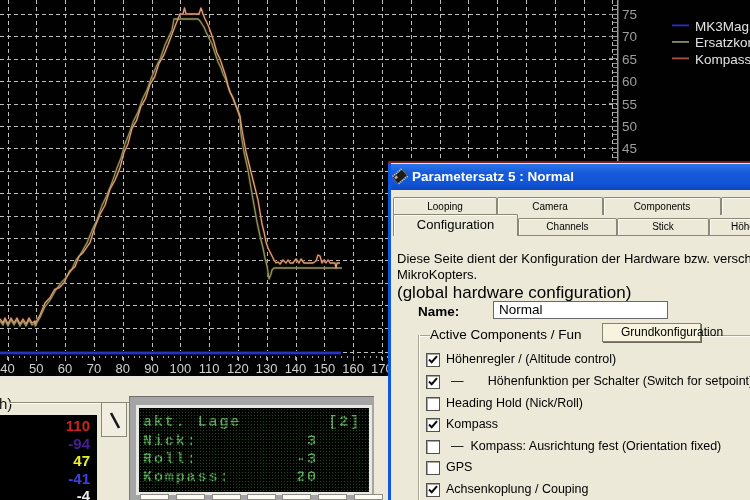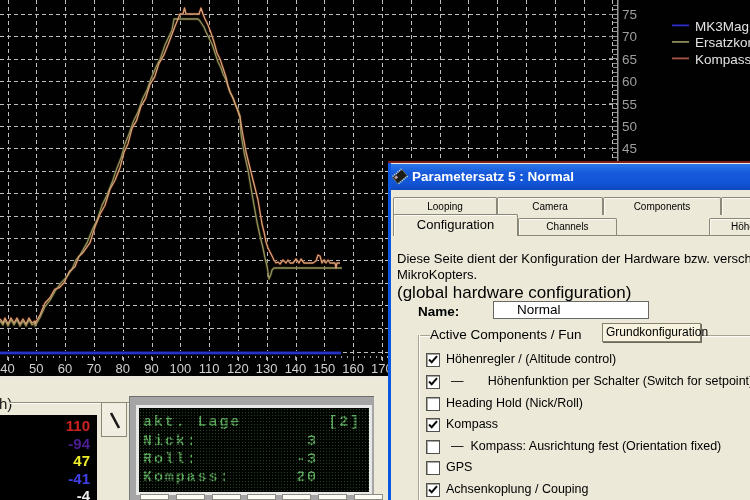--- a/index.html
+++ b/index.html
@@ -111,36 +111,37 @@
    <div class="abs" style="left:24px;top:5px;font-size:13.5px;font-weight:bold;color:#fff">Parametersatz 5 : Normal</div>
  </div>
 
  <div class="tab" style="left:5px;top:34px;width:104px;height:18px;line-height:17px">Looping</div>
  <div class="tab" style="left:109px;top:34px;width:106px;height:18px;line-height:17px">Camera</div>
  <div class="tab" style="left:215px;top:34px;width:118px;height:18px;line-height:17px">Components</div>
  <div class="tab" style="left:333px;top:34px;width:40px;height:18px"></div>
 
  <div class="abs" style="left:130px;top:72px;width:232px;height:1px;background:#8a8876"></div>
  <div class="tab" style="left:130px;top:55px;width:99px;height:17px;line-height:16px">Channels</div>
+ <div class="tab" style="left:229px;top:55px;width:92px;height:17px;line-height:16px">Stick</div>
  <div class="tab" style="left:321px;top:55px;width:60px;height:17px;line-height:16px;text-align:left;padding-left:21px">Höhe</div>
  <div class="tab" style="left:5px;top:51px;width:125px;height:22px;line-height:20px;font-size:13px;box-shadow:inset 1px 1px 0 #fbfaf2, 0 1px 0 #ece9d8">Configuration</div>
 
  <div class="abs" style="left:9px;top:88px;font-size:13px;white-space:nowrap">Diese Seite dient der Konfiguration der Hardware bzw. verschiedener</div>
  <div class="abs" style="left:9px;top:104px;font-size:13px">MikroKopters.</div>
  <div class="abs" style="left:9px;top:120px;font-size:17px">(global hardware configuration)</div>
 
  <div class="abs" style="left:30px;top:141px;font-size:13.5px;font-weight:bold">Name:</div>
- <div class="abs" style="left:105px;top:138px;width:156px;height:18px;background:#fff;border:1px solid #686868;font-size:13.5px;line-height:16px;padding-left:23px">Normal</div>
+ <div class="abs" style="left:105px;top:138px;width:175px;height:18px;background:#fff;border:1px solid #686868;font-size:13.5px;line-height:16px;padding-left:5px">Normal</div>
 
  <div class="abs" style="left:30px;top:172px;width:12px;height:1px;background:#a7a494;box-shadow:0 1px 0 #fdfcf5"></div>
  <div class="abs" style="left:311px;top:172px;width:51px;height:1px;background:#a7a494;box-shadow:0 1px 0 #fdfcf5"></div>
  <div class="abs" style="left:30px;top:172px;width:1px;height:167px;background:#a7a494;box-shadow:1px 0 0 #fdfcf5"></div>
  <div class="abs" style="left:42px;top:164px;font-size:13.5px;font-weight:normal;white-space:nowrap">Active Components / Fun</div>
 
- <div class="abs" style="left:214px;top:160px;width:99px;height:19px;background:#f7f3df;border:1px solid #84826f;box-shadow:1px 1px 0 #6c6a5c;font-size:12px;line-height:17px;padding-left:3px;white-space:nowrap">Grundkonfiguration</div>
+ <div class="abs" style="left:214px;top:160px;width:99px;height:19px;background:#f7f3df;border:1px solid #84826f;box-shadow:1px 1px 0 #6c6a5c;font-size:12px;line-height:17px;padding-left:18px;white-space:nowrap">Grundkonfiguration</div>
 <div class="cb" style="top:190px">
         <svg width="12" height="12" style="position:absolute;left:0;top:0">
           <path d="M2 5.5 L4.7 8.2 L10 2.2" stroke="#0a0a0a" stroke-width="2" fill="none"></path>
         </svg>
       </div>
 <div class="cbl" style="left:58px;top:189px">Höhenregler / (Altitude control)</div>
 <div class="cb" style="top:212px">
         <svg width="12" height="12" style="position:absolute;left:0;top:0">
           <path d="M2 5.5 L4.7 8.2 L10 2.2" stroke="#0a0a0a" stroke-width="2" fill="none"></path>
         </svg>

